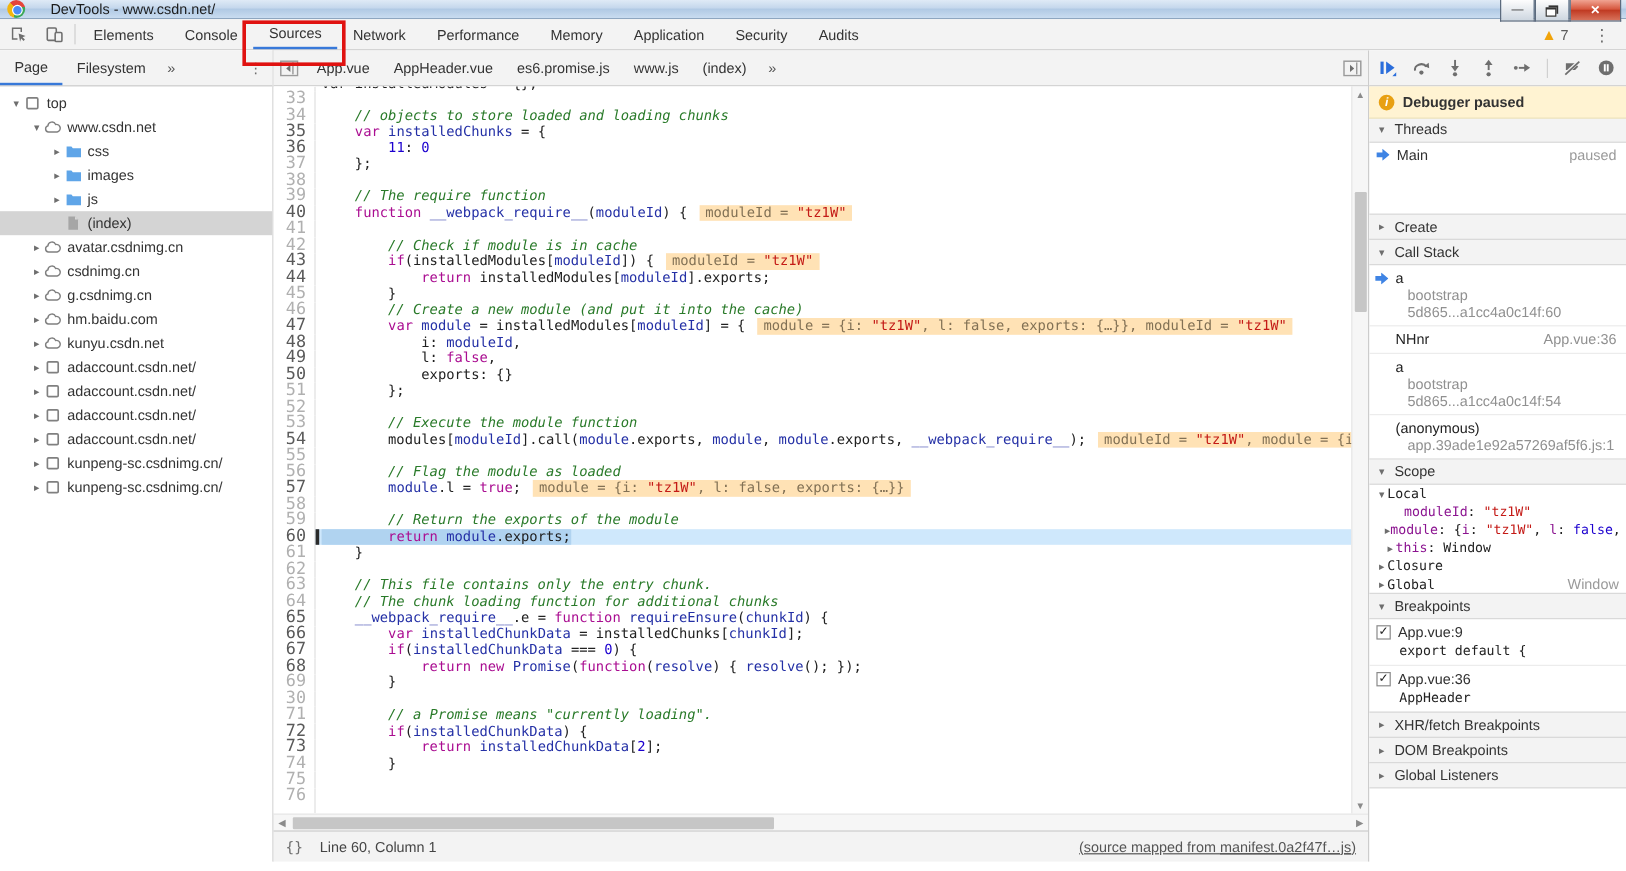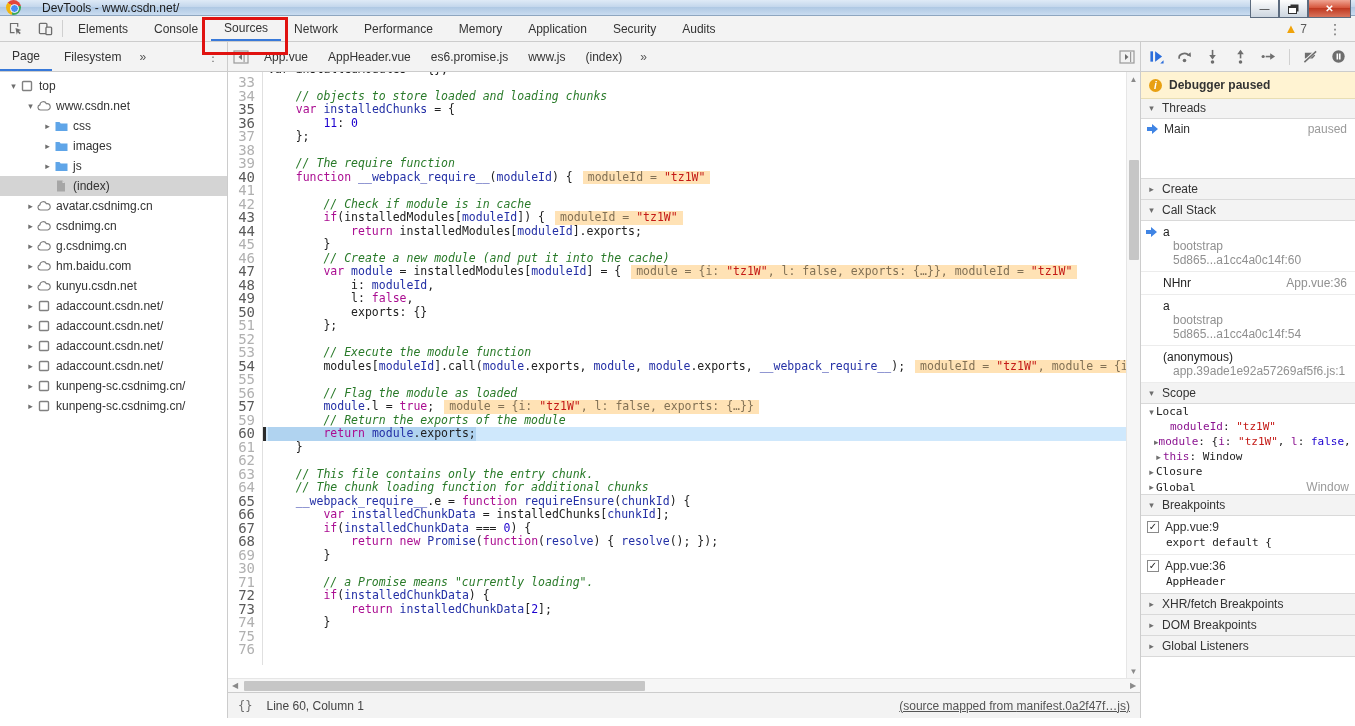--- a/index.html
+++ b/index.html
@@ -408,20 +408,21 @@
           <div class="line"><span class="ln">48</span><span class="lc"><span class="tok-p">            i: </span><span class="tok-d">moduleId</span><span class="tok-p">,</span></span></div>
           <div class="line"><span class="ln">49</span><span class="lc"><span class="tok-p">            l: </span><span class="tok-k">false</span><span class="tok-p">,</span></span></div>
           <div class="line"><span class="ln">50</span><span class="lc"><span class="tok-p">            exports: {}</span></span></div>
           <div class="line"><span class="ln dim">51</span><span class="lc"><span class="tok-p">        };</span></span></div>
           <div class="line"><span class="ln dim">52</span><span class="lc"></span></div>
           <div class="line"><span class="ln dim">53</span><span class="lc"><span class="tok-c">        // Execute the module function</span></span></div>
           <div class="line"><span class="ln">54</span><span class="lc"><span class="tok-p">        modules[</span><span class="tok-d">moduleId</span><span class="tok-p">].call(</span><span class="tok-d">module</span><span class="tok-p">.exports, </span><span class="tok-d">module</span><span class="tok-p">, </span><span class="tok-d">module</span><span class="tok-p">.exports, </span><span class="tok-d">__webpack_require__</span><span class="tok-p">);</span><span class="chip"><span>moduleId = </span><span class="tok-s">"tz1W"</span><span>, module = {i: </span></span></span></div>
           <div class="line"><span class="ln dim">55</span><span class="lc"></span></div>
           <div class="line"><span class="ln dim">56</span><span class="lc"><span class="tok-c">        // Flag the module as loaded</span></span></div>
           <div class="line"><span class="ln">57</span><span class="lc"><span class="tok-p">        </span><span class="tok-d">module</span><span class="tok-p">.l = </span><span class="tok-k">true</span><span class="tok-p">;</span><span class="chip"><span>module = {i: </span><span class="tok-s">"tz1W"</span><span>, l: false, exports: {…}}</span></span></span></div>
+          <div class="line"><span class="ln dim">58</span><span class="lc"></span></div>
           <div class="line"><span class="ln dim">59</span><span class="lc"><span class="tok-c">        // Return the exports of the module</span></span></div>
           <div class="line cur"><span class="ln">60</span><span class="lc"><span class="sel"><span class="tok-p">        </span><span class="tok-k">return</span><span class="tok-p"> </span><span class="tok-d">module</span><span class="tok-p">.exports;</span></span><span class="caret"></span></span></div>
           <div class="line"><span class="ln dim">61</span><span class="lc"><span class="tok-p">    }</span></span></div>
           <div class="line"><span class="ln dim">62</span><span class="lc"></span></div>
           <div class="line"><span class="ln dim">63</span><span class="lc"><span class="tok-c">    // This file contains only the entry chunk.</span></span></div>
           <div class="line"><span class="ln dim">64</span><span class="lc"><span class="tok-c">    // The chunk loading function for additional chunks</span></span></div>
           <div class="line"><span class="ln">65</span><span class="lc"><span class="tok-p">    </span><span class="tok-d">__webpack_require__</span><span class="tok-p">.e = </span><span class="tok-k">function</span><span class="tok-p"> </span><span class="tok-d">requireEnsure</span><span class="tok-p">(</span><span class="tok-d">chunkId</span><span class="tok-p">) {</span></span></div>
           <div class="line"><span class="ln">66</span><span class="lc"><span class="tok-p">        </span><span class="tok-k">var</span><span class="tok-p"> </span><span class="tok-d">installedChunkData</span><span class="tok-p"> = installedChunks[</span><span class="tok-d">chunkId</span><span class="tok-p">];</span></span></div>
           <div class="line"><span class="ln">67</span><span class="lc"><span class="tok-p">        </span><span class="tok-k">if</span><span class="tok-p">(</span><span class="tok-d">installedChunkData</span><span class="tok-p"> === </span><span class="tok-n">0</span><span class="tok-p">) {</span></span></div>
           <div class="line"><span class="ln">68</span><span class="lc"><span class="tok-p">            </span><span class="tok-k">return</span><span class="tok-p"> </span><span class="tok-k">new</span><span class="tok-p"> </span><span class="tok-d">Promise</span><span class="tok-p">(</span><span class="tok-k">function</span><span class="tok-p">(</span><span class="tok-d">resolve</span><span class="tok-p">) { </span><span class="tok-d">resolve</span><span class="tok-p">(); });</span></span></div>

